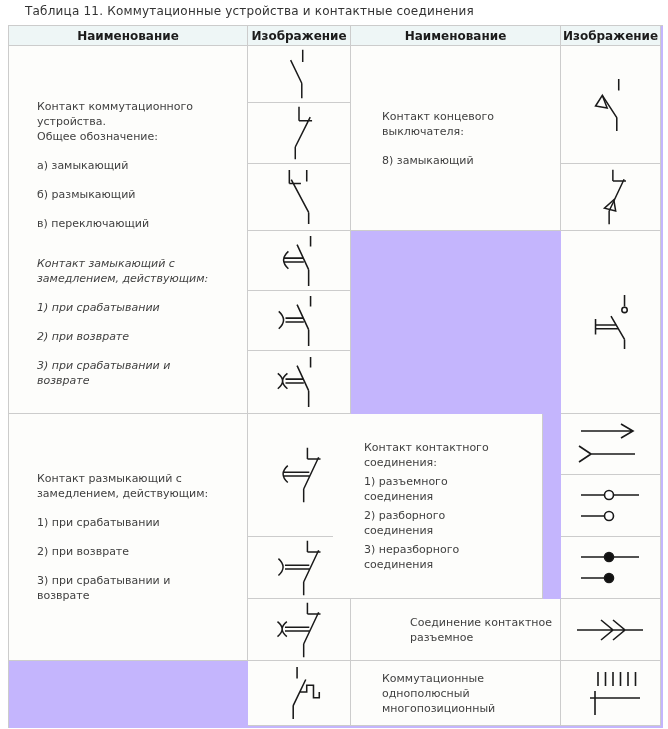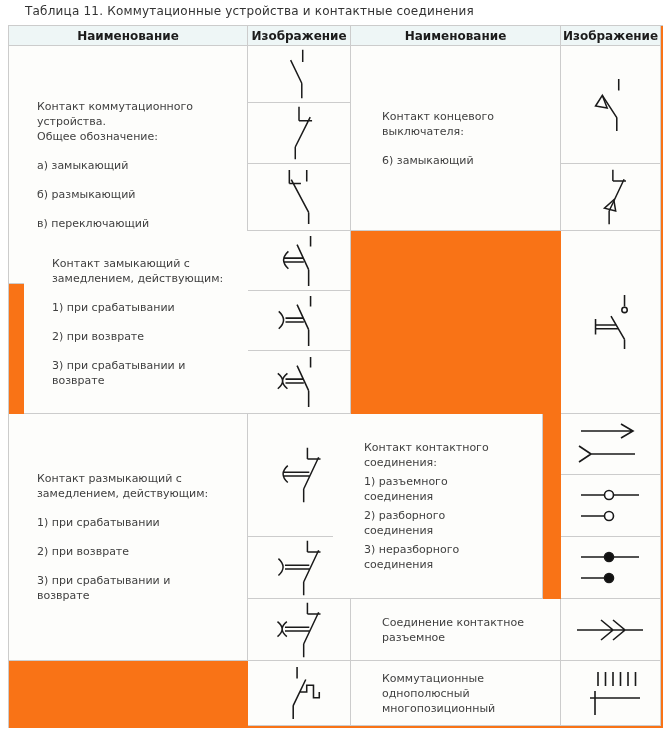--- a/index.html
+++ b/index.html
@@ -1,18 +1,18 @@
 <!DOCTYPE html>
 <html><head>
 <meta charset="utf-8">
 <style>
   html,body{margin:0;padding:0;background:#ffffff;}
   body{width:668px;height:729px;position:relative;font-family:"DejaVu Sans","Liberation Sans",sans-serif;}
   .title{position:absolute;left:25px;top:4px;font-size:12px;color:#333333;letter-spacing:0.2px;}
-  .tbl{position:absolute;left:8px;top:25px;width:654px;height:702px;border-top:1px solid #cccccc;border-left:1px solid #cccccc;background:#f97316;}
+  .tbl{position:absolute;left:8px;top:25px;width:654px;height:702px;border-top:1px solid #cccccc;border-left:1px solid #cccccc;background:#c4b5fd;}
   .cell{position:absolute;box-sizing:border-box;border-right:1px solid #cccccc;border-bottom:1px solid #cccccc;background:#fdfdfb;}
   .hdr{background:#eef6f6;display:flex;align-items:center;justify-content:center;font-weight:bold;font-size:12px;color:#1c1c1c;}
   .txt{display:flex;flex-direction:column;justify-content:center;font-size:11px;line-height:15px;color:#3f3f3f;}
   .txt .p{white-space:pre-line;}
   .txt .p + .p{margin-top:14px;}
   .txt.tight .p + .p{margin-top:4px;}
   .pad1{padding-left:28px;padding-right:8px;}
   .pad2{padding-left:31px;padding-right:8px;}
   .img{display:flex;align-items:center;justify-content:center;}
   svg{display:block;}
@@ -34,21 +34,21 @@
   <div class="cell hdr" style="left:552px;top:0;width:100px;height:20px;">Изображение</div>
 
   <div class="cell txt pad1" style="left:0;top:20px;width:239px;height:238px;">
     <div class="p">Контакт коммутационного
 устройства.
 Общее обозначение:</div>
     <div class="p">а) замыкающий</div>
     <div class="p">б) размыкающий</div>
     <div class="p">в) переключающий</div>
   </div>
-  <div class="cell txt pad1" style="left:15px;top:205px;width:239px;height:183px;">
+  <div class="cell txt pad1" style="left:0;top:205px;width:239px;height:183px;font-style:italic;">
     <div class="p">Контакт замыкающий с
 замедлением, действующим:</div>
     <div class="p">1) при срабатывании</div>
     <div class="p">2) при возврате</div>
     <div class="p">3) при срабатывании и
 возврате</div>
   </div>
   <div class="cell txt pad1" style="left:0;top:388px;width:239px;height:247px;">
     <div class="p">Контакт размыкающий с
 замедлением, действующим:</div>
@@ -105,33 +105,33 @@
   </div>
   <div class="cell img" style="left:239px;top:635px;width:103px;height:65px;">
     <svg width="52" height="56" viewBox="0 0 52 58">
       <path d="M24 2 V14 M20 42 L33 15 M20 42 V56 M27 28 H34 V21 H41 V34 H47 V28"></path>
     </svg>
   </div>
 
   <div class="cell txt pad2" style="left:342px;top:20px;width:210px;height:185px;">
     <div class="p">Контакт концевого
 выключателя:</div>
-    <div class="p">6) замыкающий</div>
+    <div class="p">8) замыкающий</div>
   </div>
   <div class="cell txt tight pad2" style="left:324px;top:388px;width:210px;height:185px;">
     <div class="p">Контакт контактного
 соединения:</div>
     <div class="p">1) разъемного
 соединения</div>
     <div class="p">2) разборного
 соединения</div>
     <div class="p">3) неразборного
 соединения</div>
   </div>
-  <div class="cell txt pad2" style="left:342px;top:573px;width:210px;height:62px;">
+  <div class="cell txt pad2" style="left:342px;top:573px;width:210px;height:62px;align-items:flex-end;">
     <div class="p">Соединение контактное
 разъемное</div>
   </div>
   <div class="cell txt pad2" style="left:342px;top:635px;width:210px;height:65px;">
     <div class="p">Коммутационные
 однополюсный
 многопозиционный</div>
   </div>
 
   <div class="cell img" style="left:552px;top:20px;width:100px;height:118px;">

